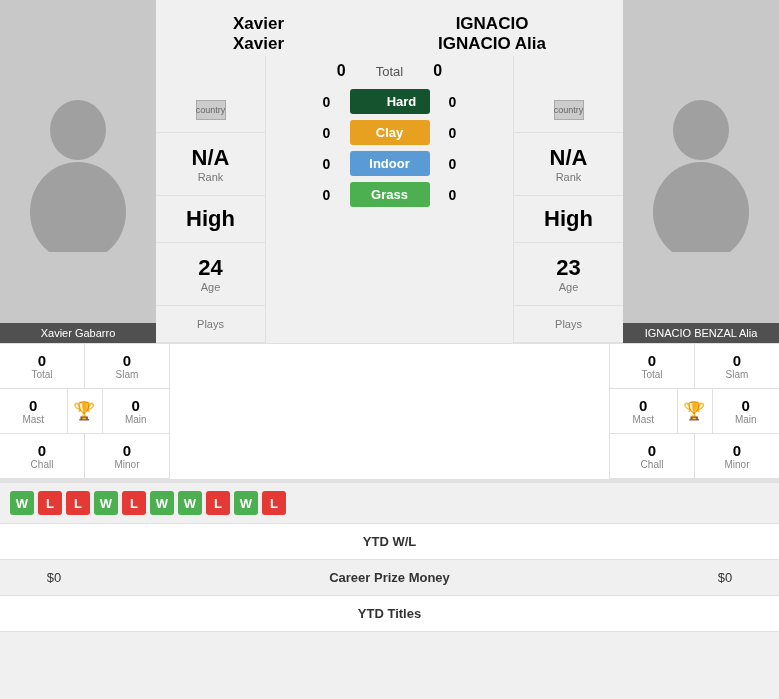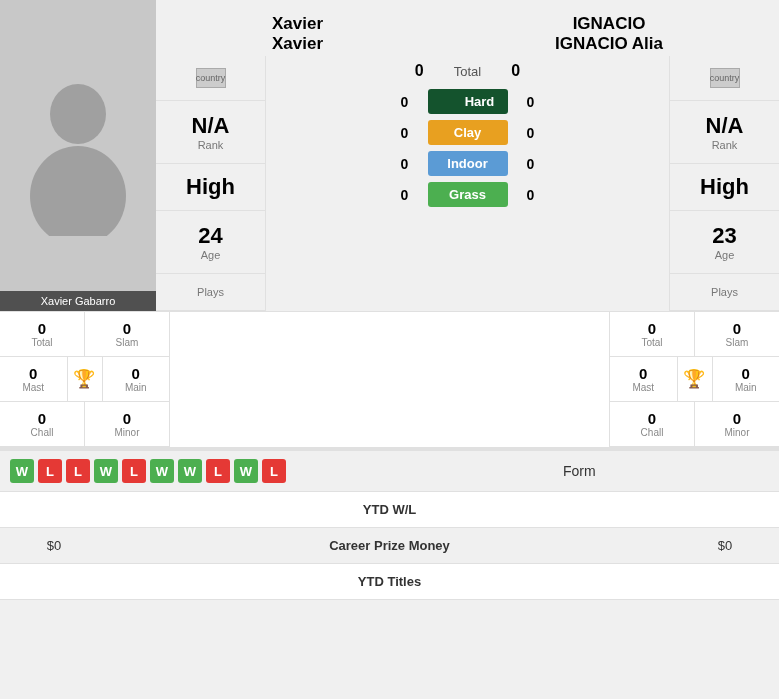--- a/index.html
+++ b/index.html
@@ -128,20 +128,21 @@
     .country-img {
       width: 30px;
       height: 20px;
       background: #ccc;
       border: 1px solid #aaa;
       display: flex;
       align-items: center;
       justify-content: center;
       font-size: 8px;
       color: #666;
+      margin-top: 32px;
     }
 
     .trophy-icon {
       color: #f0c040;
       font-size: 18px;
     }
 
     
     .high-label-row {
       display: flex;
@@ -485,20 +486,29 @@
           <div class="stat-box">
             <div class="stat-label">Plays</div>
           </div>
 
         </div>
 
       </div>
 
     </div>
 
+    <div class="player-photo">
+      <svg class="silhouette" viewBox="0 0 120 160" xmlns="http://www.w3.org/2000/svg">
+        <ellipse cx="60" cy="38" rx="28" ry="30" fill="#a0a0a0"></ellipse>
+        <ellipse cx="60" cy="120" rx="48" ry="50" fill="#a0a0a0"></ellipse>
+      </svg>
+      <div class="player-name-below">
+        <span>IGNACIO BENZAL Alia</span>
+      </div>
+    </div>
 
   </div>
 
   <div style="display:flex;flex-direction:row;width:779px;background:#fff;border-top:1px solid #e0e0e0;">
 
     <div style="width:170px;border-right:1px solid #e0e0e0;">
 
       <div class="side-stat-row">
         <div class="side-stat-cell">
           <span class="side-stat-val">0</span>
@@ -587,21 +597,20 @@
           <div class="form-badge badge-l">L</div>
           <div class="form-badge badge-l">L</div>
           <div class="form-badge badge-w">W</div>
           <div class="form-badge badge-l">L</div>
           <div class="form-badge badge-w">W</div>
           <div class="form-badge badge-w">W</div>
           <div class="form-badge badge-l">L</div>
           <div class="form-badge badge-w">W</div>
           <div class="form-badge badge-l">L</div>
         </div>
-      <div class="form-label">Form</div>
     </div>
 
 
     <div class="info-row">
       <div class="info-row-value"></div>
       <div class="info-row-label">YTD W/L</div>
       <div class="info-row-value"></div>
     </div>
 
     <div class="info-row shaded">

